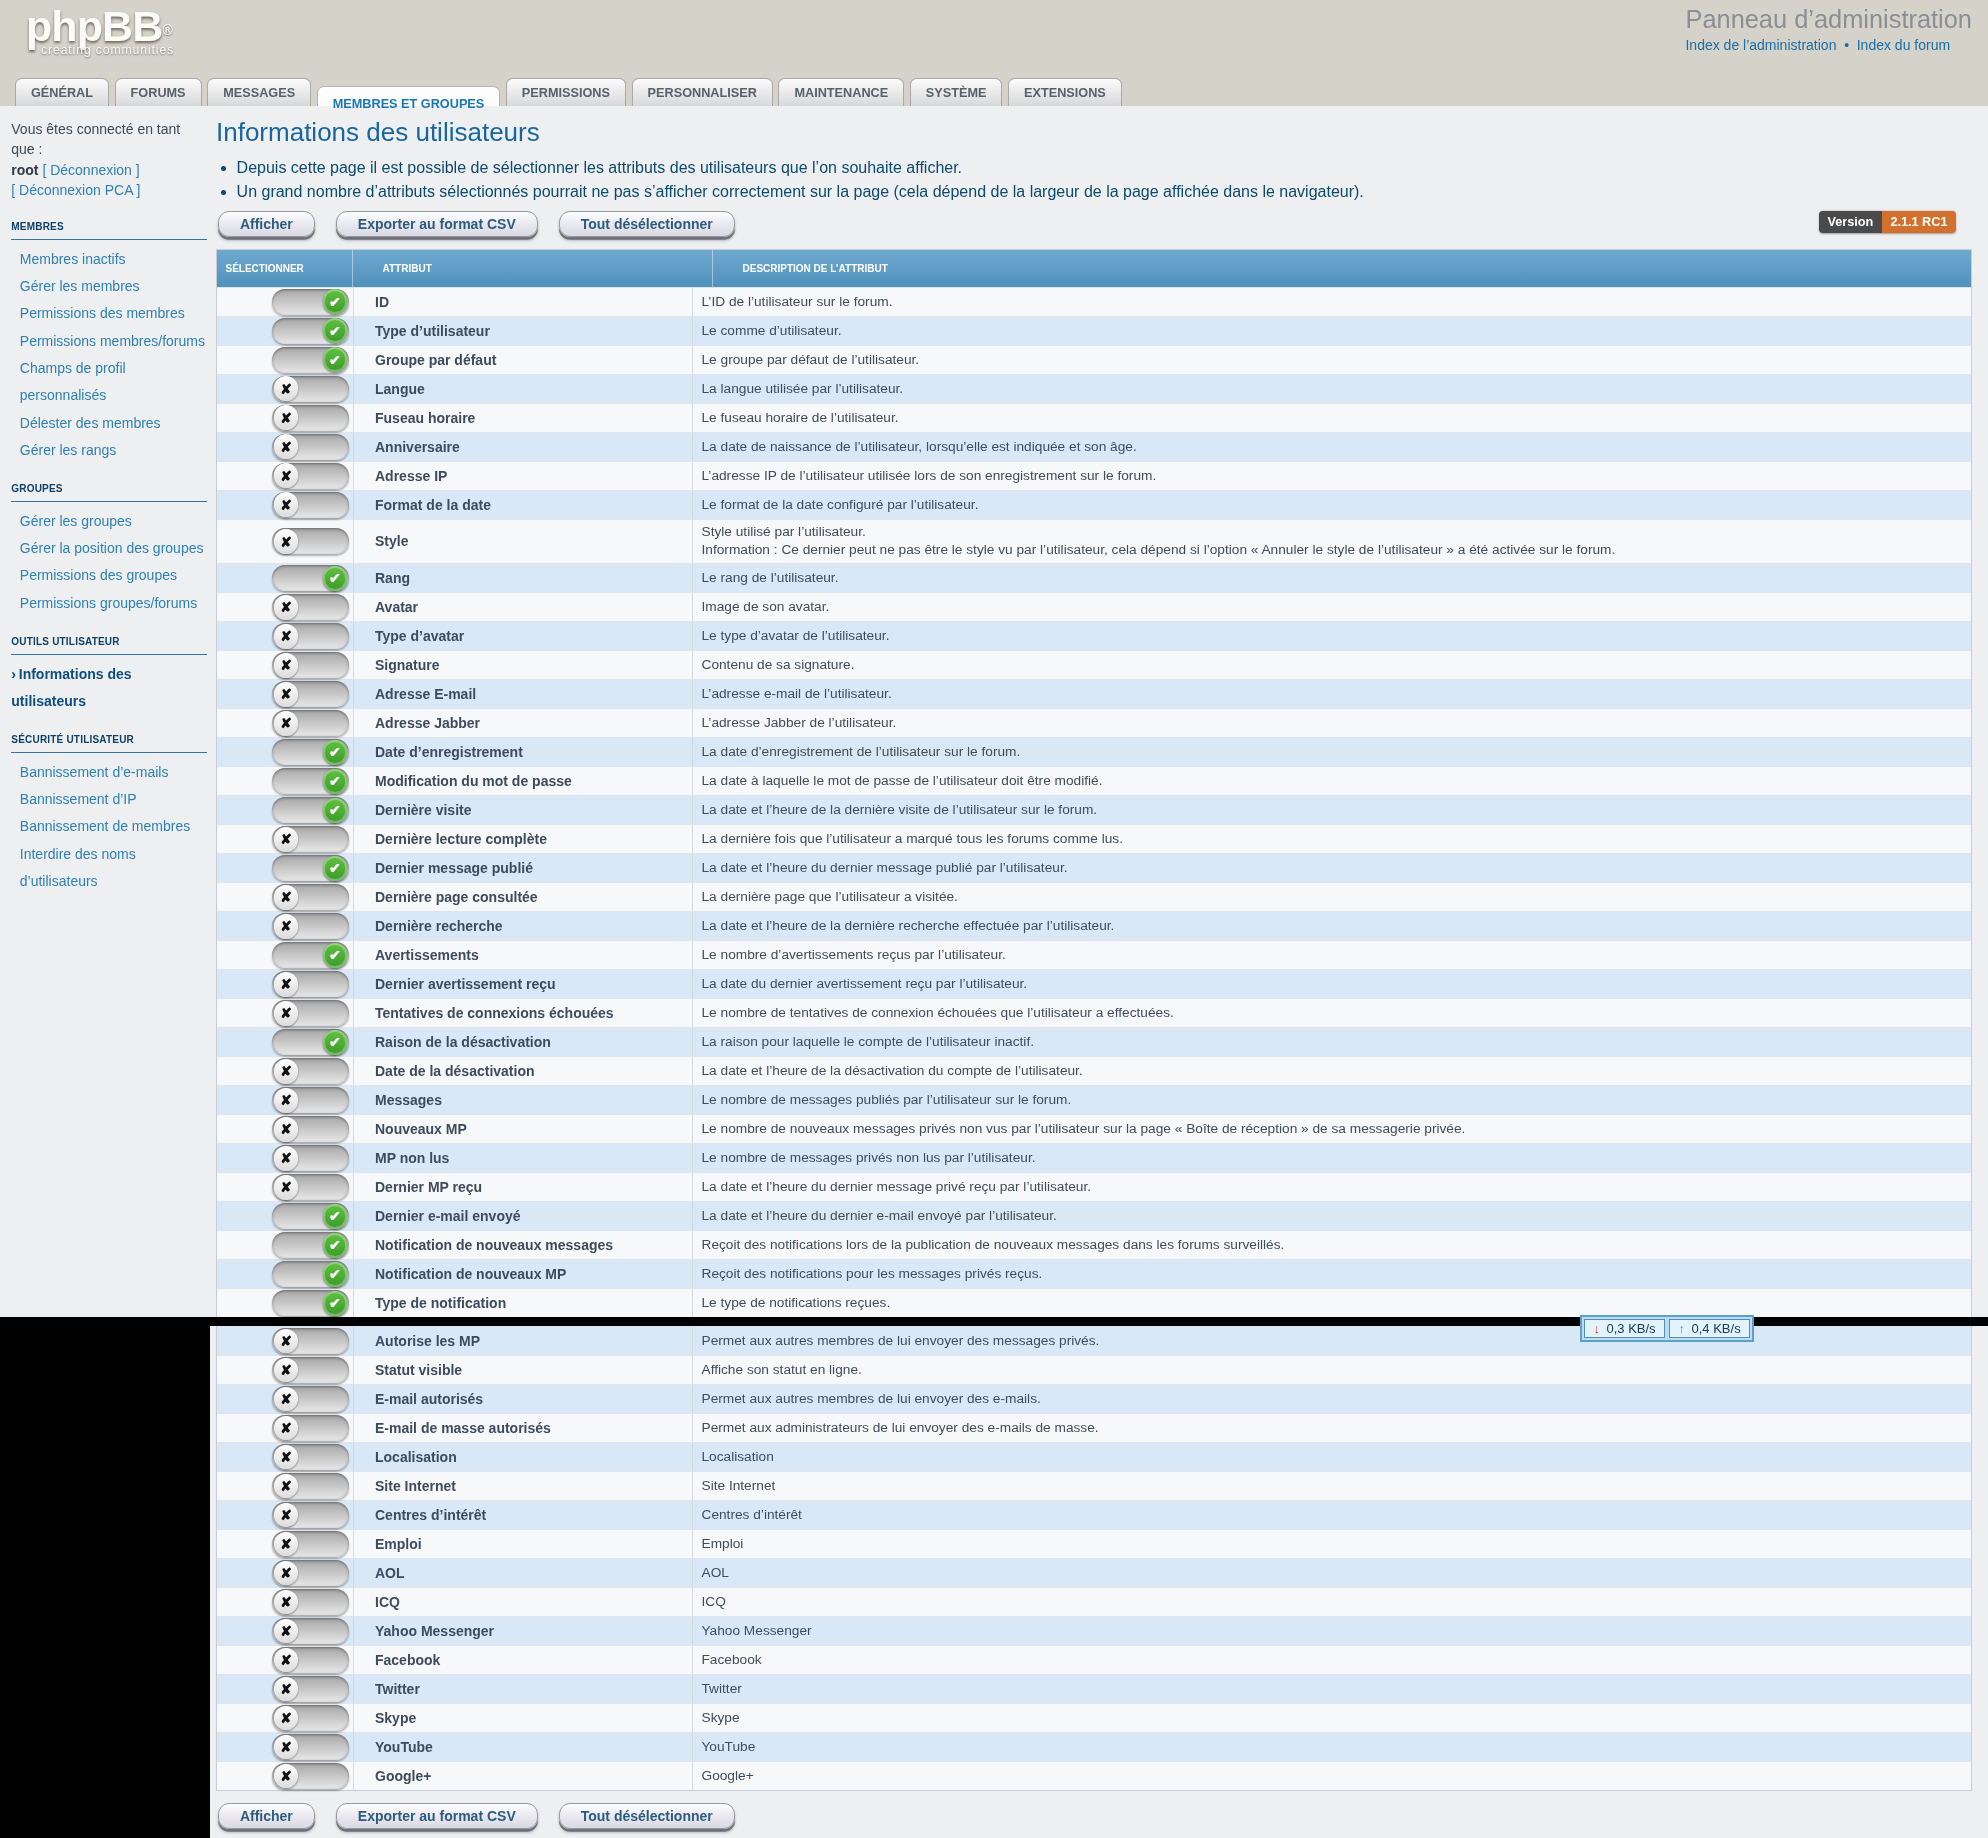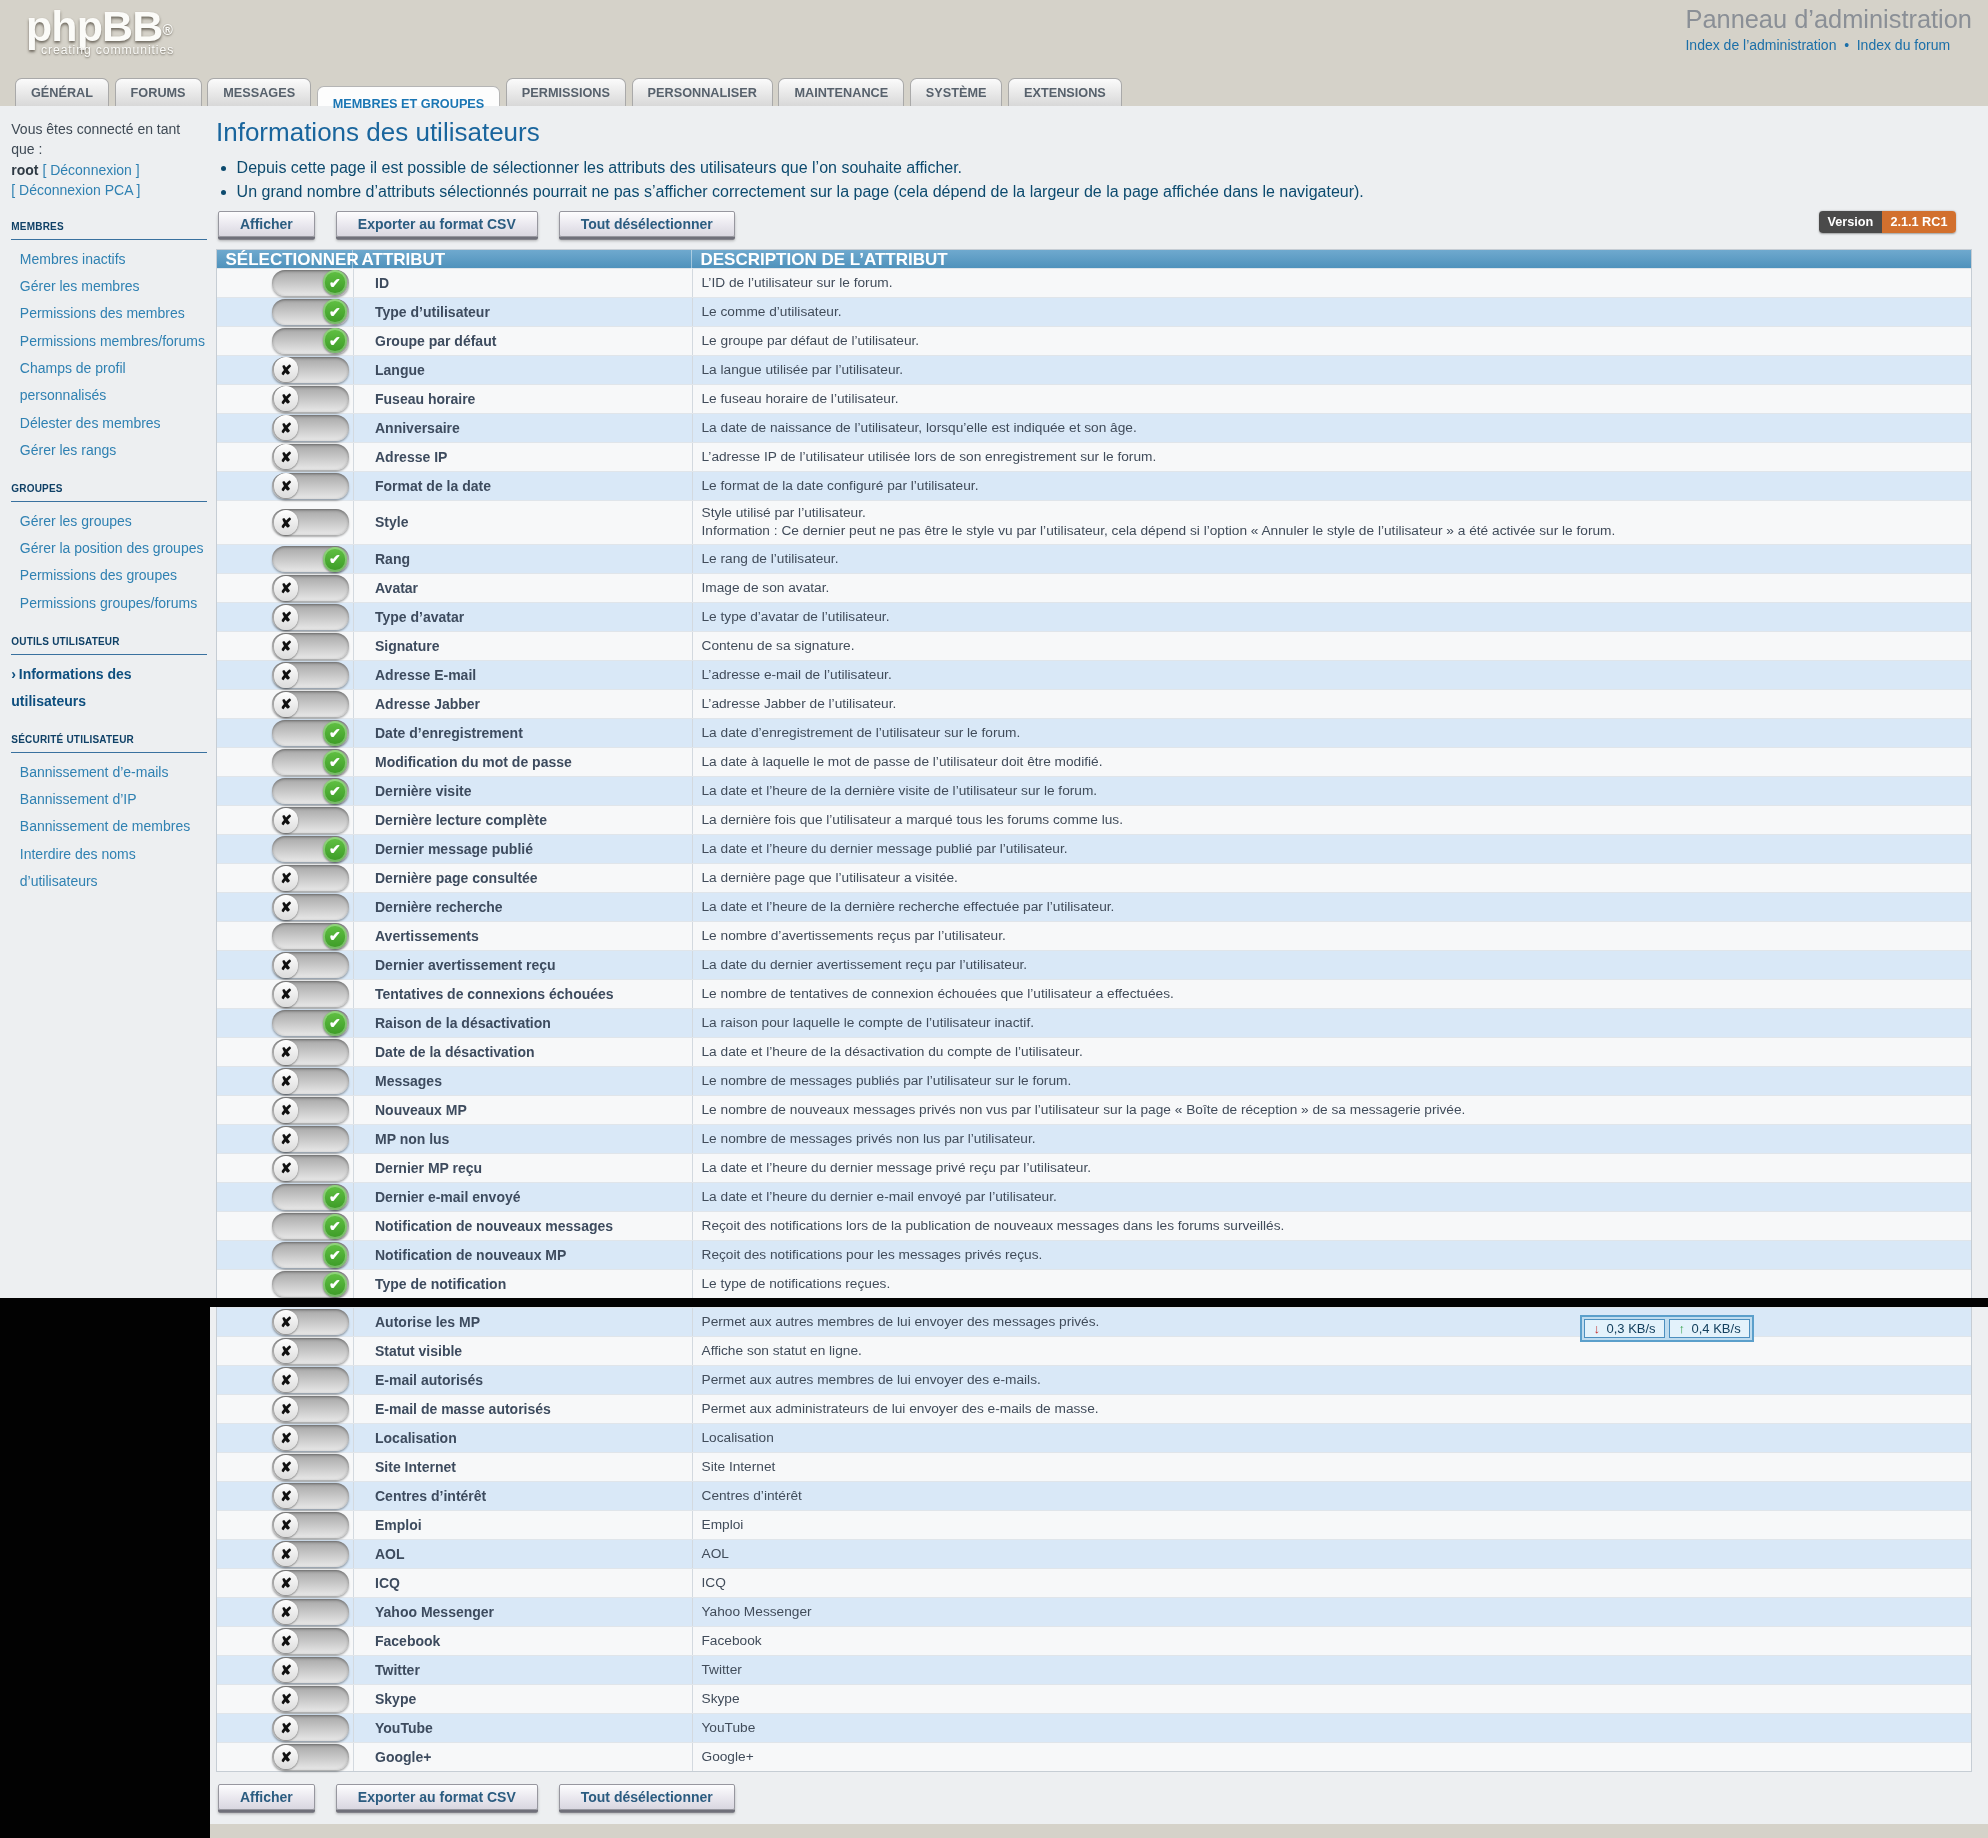--- a/index.html
+++ b/index.html
@@ -40,32 +40,32 @@
   .side-item.active { font-weight:bold; color:#0D4E7E; padding-left:0; }
   .side-item .arrow { margin-right:2.8px; font-weight:bold; }
 
   
   .main { margin-left:216px; padding:11.3px 17px 0 0; position:relative; }
   h1.page-title { font-size:26px; font-weight:normal; color:#19659D; margin-bottom:7.5px; }
   .notes { margin:0 0 5.6px 5.6px; padding-left:15px; color:#0c4a6e; font-size:16px; line-height:1.5;
            list-style:disc; }
   .btnrow { display:flex; gap:21px; margin:7.5px 0 11.3px 1.9px; position:relative; align-items:center; }
   .btn { padding:0 21px; height:26px; background:linear-gradient(#FDFDFE 0%,#E9E7EE 55%,#D9D7E0 100%);
-         border:0.9px solid #97979F; border-radius:2px; box-shadow:0 2.8px 0 #70707A, 0 3.8px 2.8px rgba(0,0,0,.25);
+         border:0.9px solid #97979F; border-radius:11px; box-shadow:0 2.8px 0 #70707A, 0 3.8px 2.8px rgba(0,0,0,.25);
          font-size:14px; font-weight:bold; color:#2B5C80; cursor:pointer; font-family:inherit; }
   .version { position:absolute; right:16px; top:0; display:flex; border-radius:3.8px; overflow:hidden;
              font-size:12.7px; font-weight:bold; color:#FFF; box-shadow:0 0.9px 1.9px rgba(0,0,0,.35); }
   .v-label { background:#4A4A4A; padding:3.8px 8.5px; }
   .v-value { background:#D2702E; padding:3.8px 8.5px; }
 
   
   .atable { border:0.9px solid #C6CDD4; background:#F7F8F9; }
   .thead, .trow { display:grid; grid-template-columns:136px 339px 1fr; }
-  .thead { background:linear-gradient(#6FA9CE,#4F92BC); color:#FFF; font-size:17px; font-weight:bold;
-           height:18px; align-items:center; }
+  .thead { background:linear-gradient(#6FA9CE,#4F92BC); color:#FFF; font-size:10px; font-weight:bold;
+           height:37px; align-items:center;gap:21px; }
   .thead > div { padding-left:8.5px; }
   .thead > div:nth-child(-n+2){ border-right:0.9px solid rgba(255,255,255,.45); height:100%; display:flex; align-items:center; }
   .trow { min-height:29px; align-items:center; border-top:0.9px solid #E0E5EA; }
   .trow.odd  { background:#F7F8F9; }
   .trow.even { background:#D9E8F7; }
   .cell.sel { padding-left:55px; align-self:center; }
   .cell.label { font-weight:bold; color:#3D4B5E; font-size:14px; padding:1.9px 5.6px 1.9px 21px;
                 border-left:0.9px solid #D3D9DF; align-self:stretch; display:flex; align-items:center; }
   .cell.desc { color:#414C5A; font-size:13.7px; line-height:1.32; padding:3.8px 9.4px 3.8px 8.5px;
                border-left:0.9px solid #D3D9DF; align-self:stretch; display:flex; flex-direction:column; justify-content:center; }

